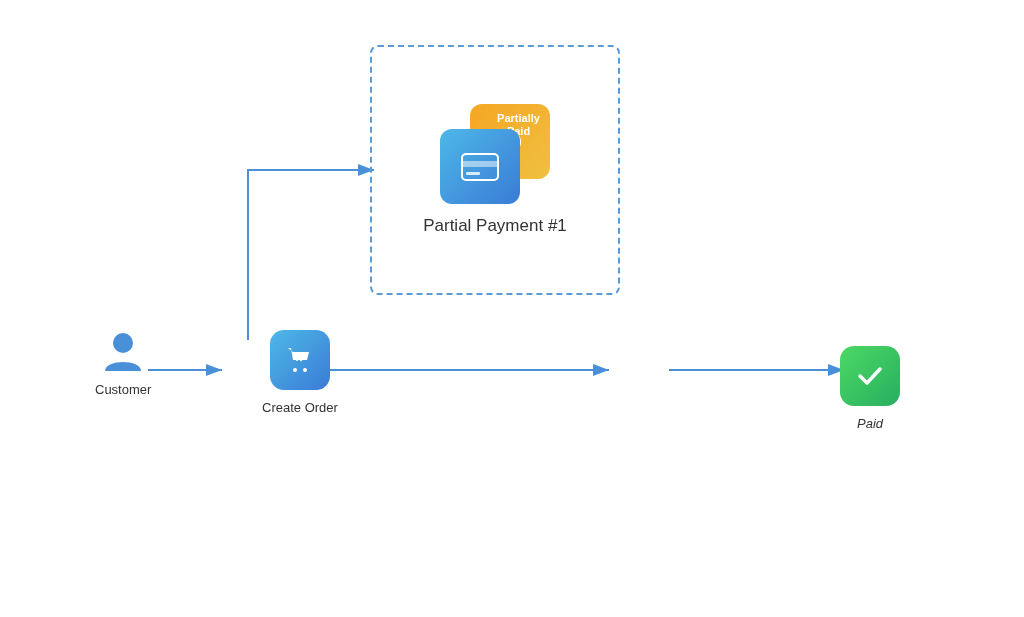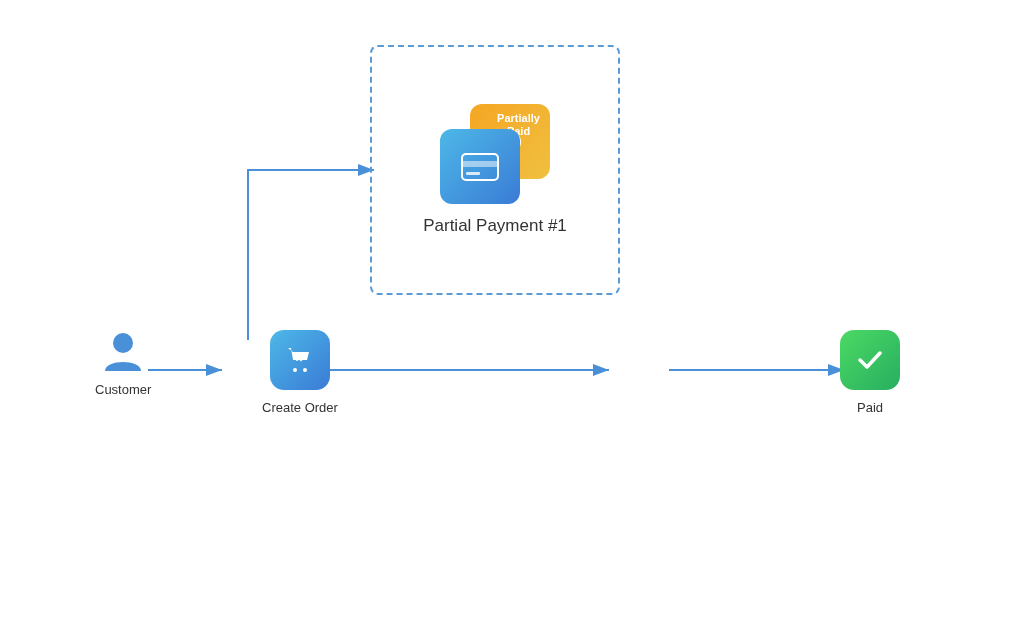--- a/index.html
+++ b/index.html
@@ -165,21 +165,22 @@
       top: 330px;
     }
 
     .partial2-icon {
       background: linear-gradient(135deg, #4db8e8 0%, #3a7bd5 100%);
     }
 
     
     .paid-node {
       left: 840px;
-      top: 330px;
+      top: 346px;
+      font-style: italic;
     }
 
     .paid-icon {
       background: linear-gradient(135deg, #4cd964 0%, #27ae60 100%);
     }
   </style>
 </head>
 <body>
 
 <div class="diagram-container">

